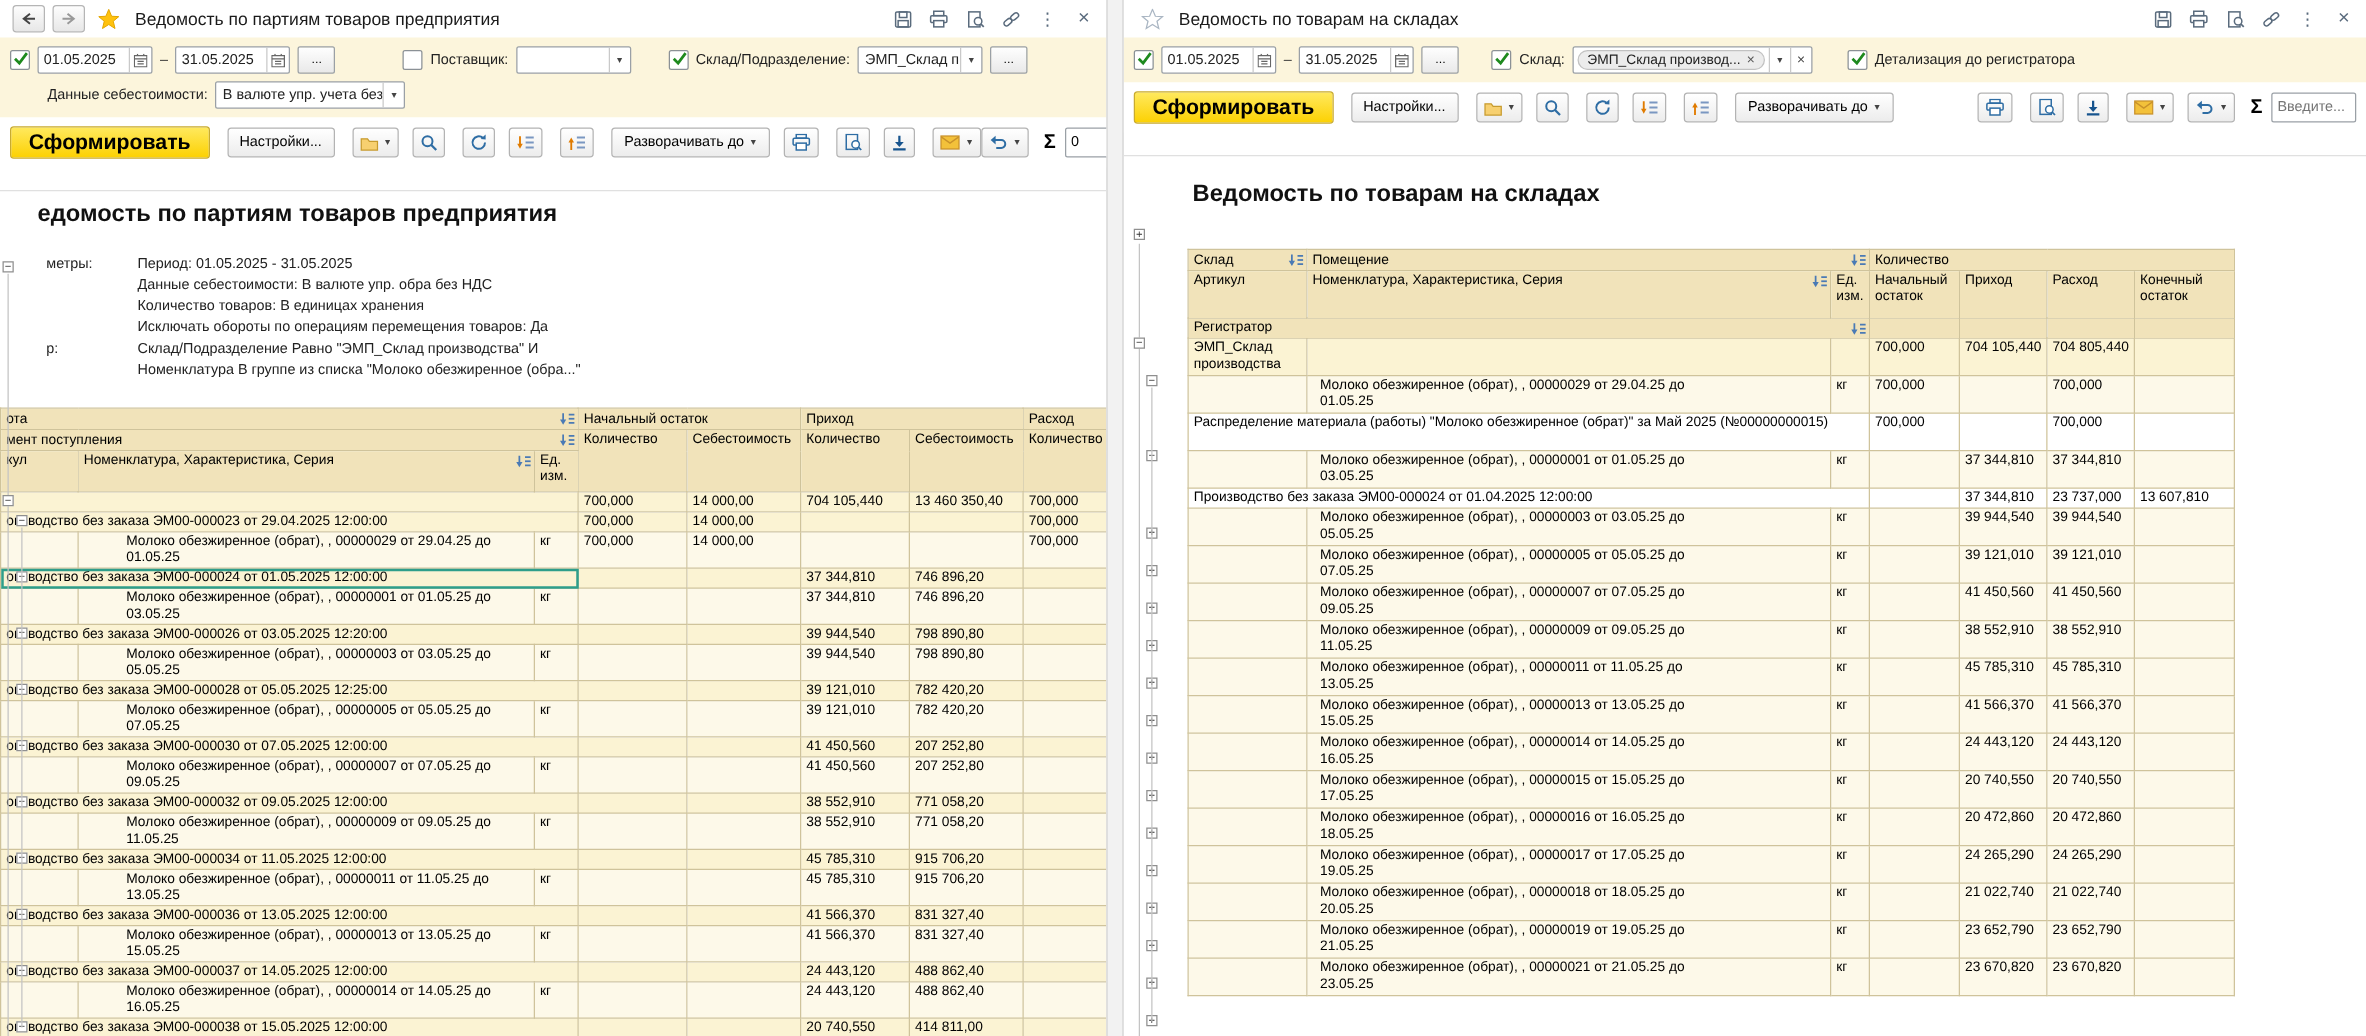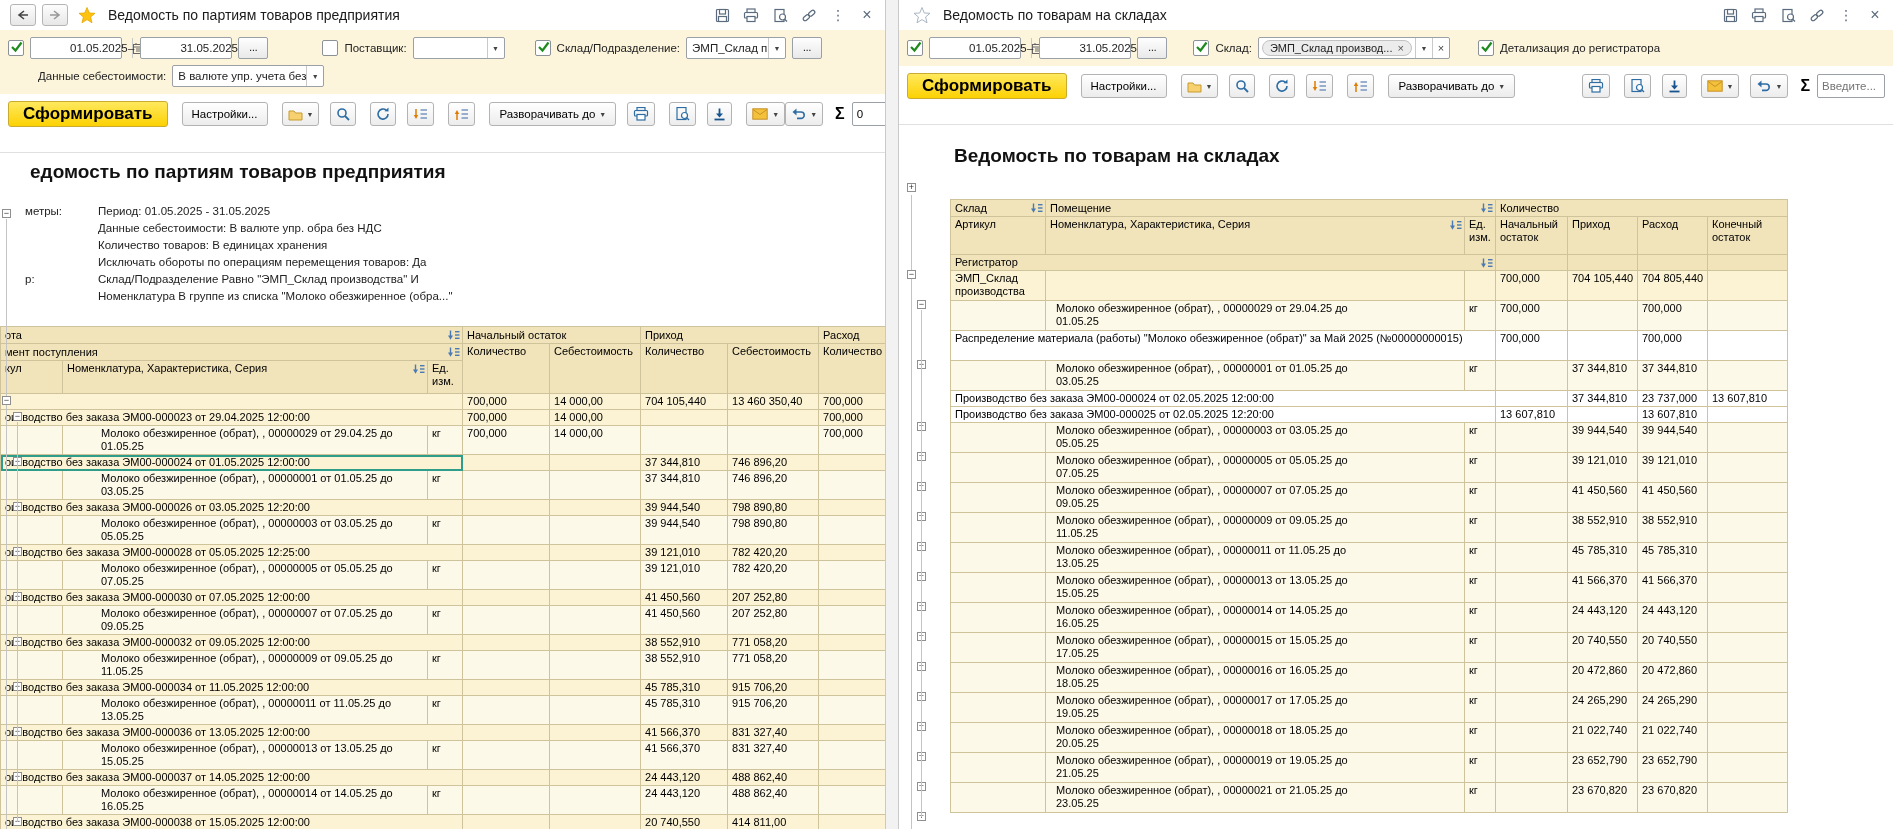--- a/index.html
+++ b/index.html
@@ -15,21 +15,21 @@
   .wicons{margin-left:auto;display:flex;align-items:center;gap:13px;}
   .wic{display:inline-flex;align-items:center;justify-content:center;width:16px;height:16px;color:#5a6b7d;font-size:14px;line-height:14px;}
   .star{display:inline-flex;margin-left:4px;}
   
   .fbar{background:#fcf5dc;padding:7px 8px 7px 8px;display:flex;flex-direction:column;gap:6px;}
   .frow{display:flex;align-items:center;gap:6px;font-size:11.5px;color:#222;}
   .frow label{white-space:nowrap;}
   .cb{width:14px;height:14px;border:1px solid #8b9196;background:#fff;border-radius:2px;position:relative;display:inline-block;flex:0 0 14px;}
   .cb svg{position:absolute;left:0;top:-2px;}
   .datefld{display:inline-flex;align-items:stretch;background:#fff;border:1px solid #9aa0a6;border-radius:2px;height:22px;width:92px;box-sizing:border-box;}
-  .dval{flex:1;padding:0 4px;line-height:20px;font-size:11.5px;margin-left:35px;}
+  .dval{flex:1;padding:0 4px;line-height:20px;font-size:11.5px;}
   .calbtn{width:17px;border-left:1px solid #c9c9c9;display:flex;align-items:center;justify-content:center;}
   .dash{color:#333;}
   .dots{height:22px;min-width:30px;border:1px solid #9aa0a6;border-radius:2px;background:linear-gradient(#fefefe,#e9e9e9);font-size:10px;line-height:10px;}
   .combo{display:inline-flex;align-items:stretch;background:#fff;border:1px solid #9aa0a6;border-radius:2px;height:22px;box-sizing:border-box;}
   .cval{padding:0 5px;line-height:20px;font-size:11.5px;white-space:nowrap;overflow:hidden;}
   .seg{width:16px;border-left:1px solid #c9c9c9;display:flex;align-items:center;justify-content:center;font-size:7px;color:#444;}
   .tag{display:inline-flex;align-items:center;gap:5px;background:#ececec;border:1px solid #c2c2c2;border-radius:9px;margin:2px 3px;padding:0 7px;font-size:11px;white-space:nowrap;}
   .tagx{font-size:11px;color:#555;}
   .row2{margin-left:30px;}
   
@@ -43,21 +43,21 @@
   .sigma{font-size:16px;font-weight:bold;margin:0 7px 0 12px;}
   .sumin{width:58px;height:22px;border:1px solid #9aa0a6;border-radius:2px;font-size:11.5px;padding:0 4px;font-family:"Liberation Sans",sans-serif;}
   .help{color:#2a6fb5;font-size:12px;margin-left:10px;}
   
   .report{position:absolute;left:0;right:0;bottom:0;overflow:hidden;background:#fff;border-top:1px solid #e0e0e0;}
   .win-left .report{top:152px;}
   .win-right .report{top:124px;}
   .rtitle{position:absolute;font-size:19px;font-weight:bold;color:#111;white-space:nowrap;}
   .win-left .rtitle{left:30px;top:8px;}
   .win-right .rtitle{left:55px;top:20px;}
-  .params{position:absolute;left:25px;top:50px;font-size:11.5px;color:#222;}
+  .params{position:absolute;left:37px;top:50px;font-size:11.5px;color:#222;}
   .pr{height:17px;line-height:17px;white-space:nowrap;}
   .pl{display:inline-block;width:73px;}
   .grid{border-collapse:collapse;table-layout:fixed;font-size:11px;line-height:13px;color:#000;position:absolute;}
   .win-left .grid{top:173px;left:0;width:885px;}
   .win-right .grid{top:74px;left:51px;width:837px;}
   .grid th,.grid td{border:1px solid #cfc39b;padding:1px 4px;overflow:hidden;vertical-align:top;text-align:left;font-weight:normal;}
   .grid th{background:#f1e3ba;position:relative;vertical-align:middle;}
   .grid th.top{vertical-align:top;}
   .grid th.hl{padding-right:18px;}
   .sic{position:absolute;right:2px;top:3px;}
@@ -836,32 +836,25 @@
             <tr style="height:30px">
               <td class="bg-i"></td>
               <td class="bg-i itxt"><span>Молоко обезжиренное (обрат), , 00000001 от 01.05.25 до 03.05.25</span></td>
               <td class="bg-i">кг</td>
               <td class="num bg-i"></td>
               <td class="num bg-i">37 344,810</td>
               <td class="num bg-i">37 344,810</td>
               <td class="num bg-i"></td>
             </tr>
             <tr style="height:16px">
-              <td colspan="3" class="rtxt">Производство без заказа ЭМ00-000024 от 02.05.2025 12:00:00</td>
+              <td colspan="3" class="rtxt">Производство без заказа ЭМ00-000024 от 01.04.2025 12:00:00</td>
               <td class="num "></td>
               <td class="num ">37 344,810</td>
               <td class="num ">23 737,000</td>
               <td class="num ">13 607,810</td>
-            </tr>
-            <tr style="height:16px">
-              <td colspan="3" class="rtxt">Производство без заказа ЭМ00-000025 от 02.05.2025 12:20:00</td>
-              <td class="num ">13 607,810</td>
-              <td class="num "></td>
-              <td class="num ">13 607,810</td>
-              <td class="num "></td>
             </tr>
             <tr style="height:30px">
               <td class="bg-i"></td>
               <td class="bg-i itxt"><span>Молоко обезжиренное (обрат), , 00000003 от 03.05.25 до 05.05.25</span></td>
               <td class="bg-i">кг</td>
               <td class="num bg-i"></td>
               <td class="num bg-i">39 944,540</td>
               <td class="num bg-i">39 944,540</td>
               <td class="num bg-i"></td>
             </tr>

